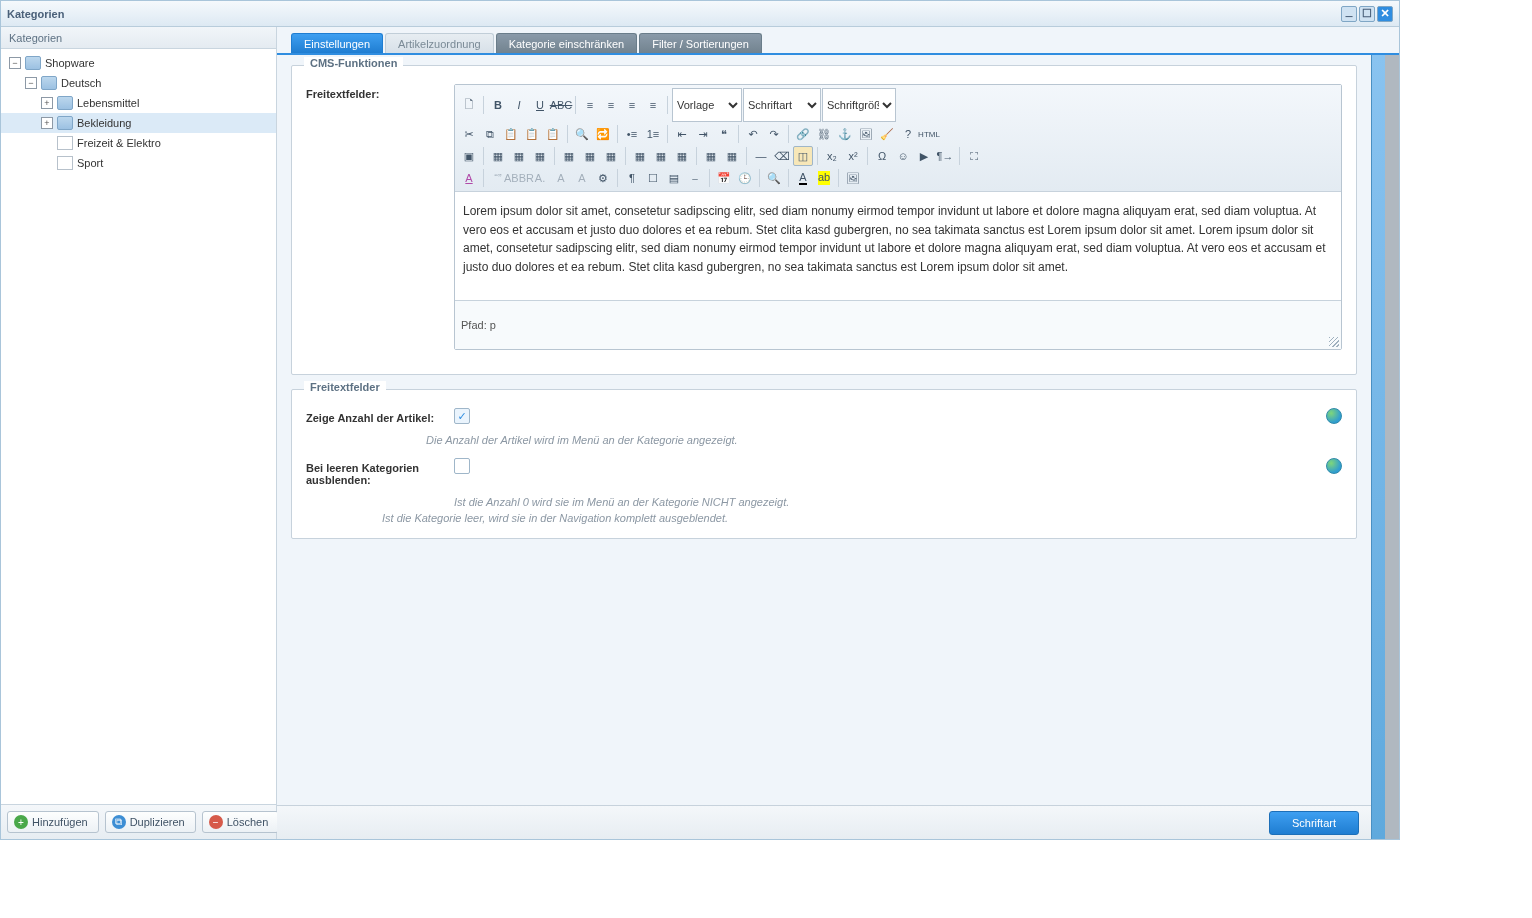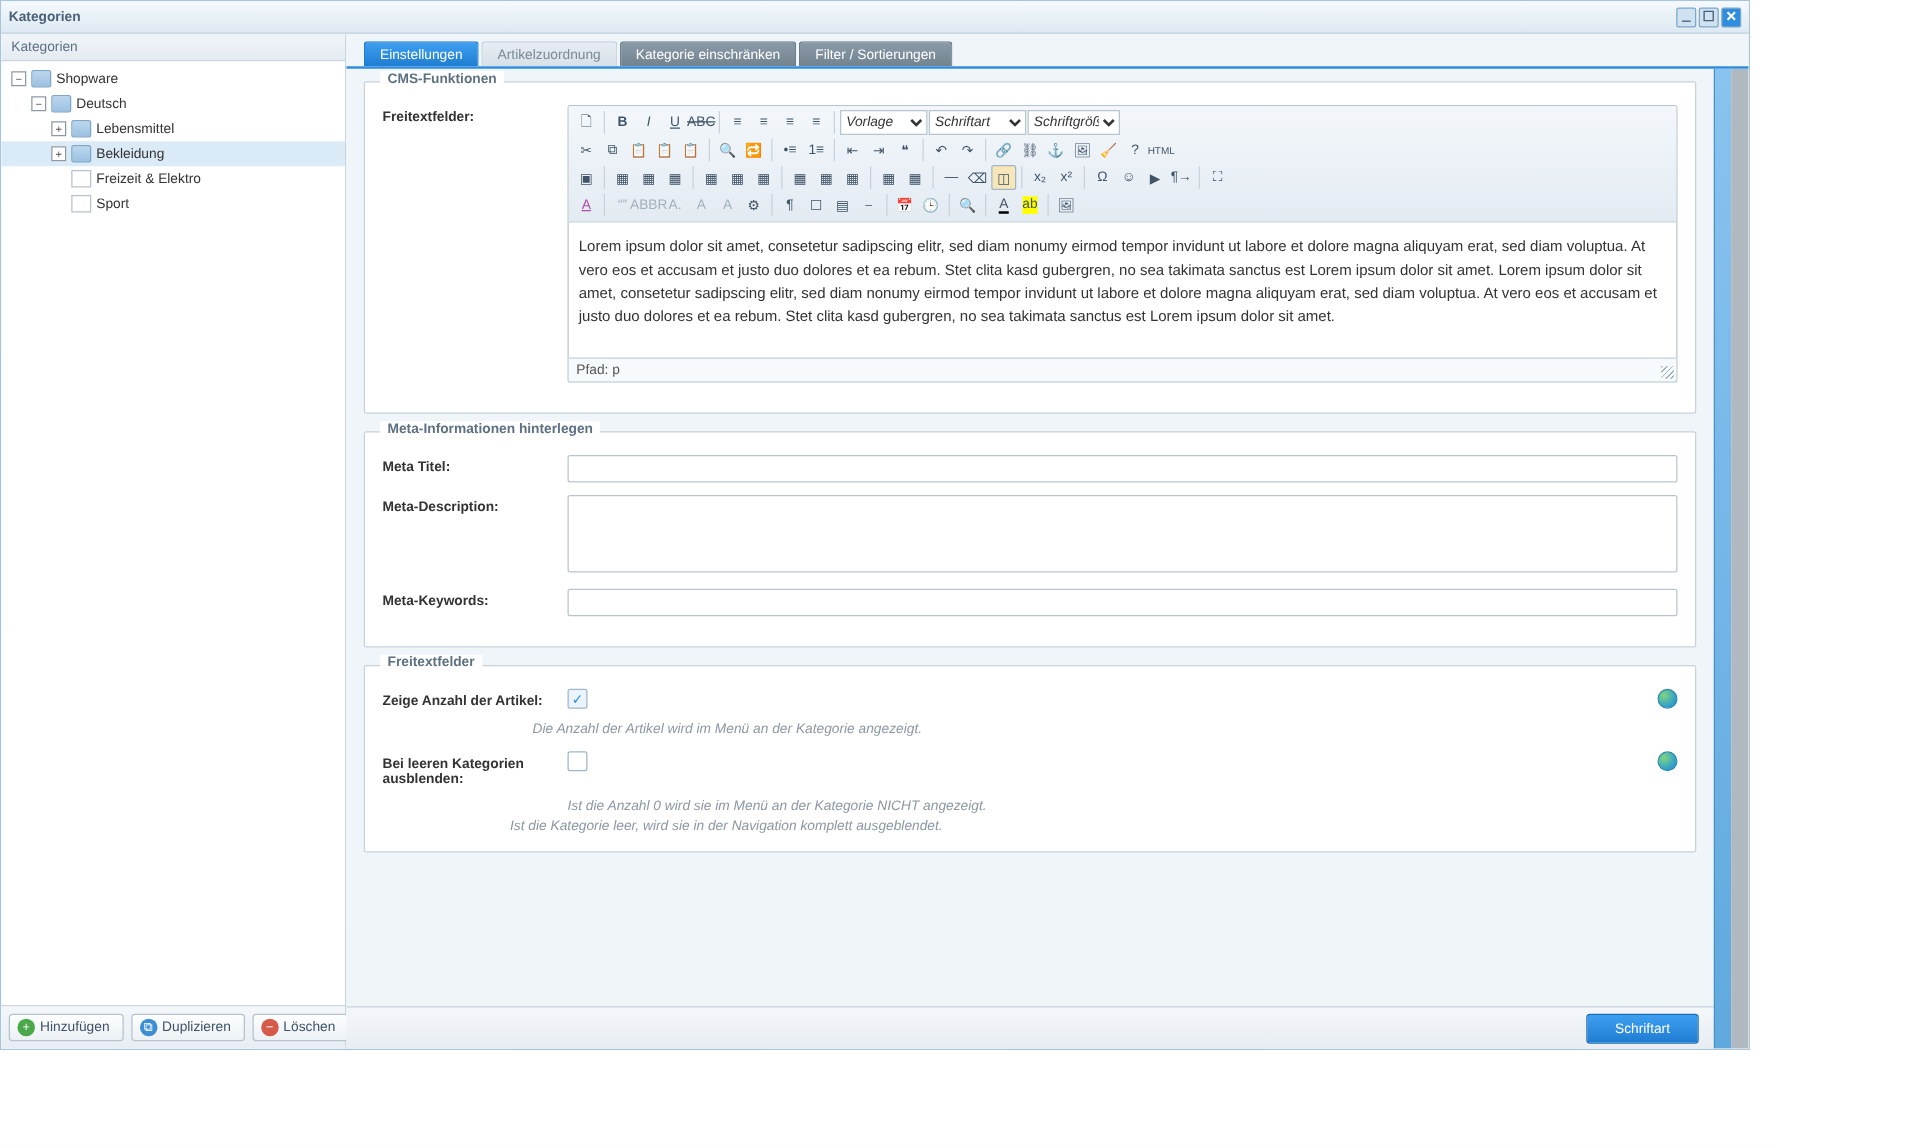--- a/index.html
+++ b/index.html
@@ -43,23 +43,23 @@
 .form-field { flex: 1; }
 .text-input { width: 100%; border: 1px solid #b8c5d1; border-radius: 2px; padding: 4px 6px; font-size: 11px; color: #2f8de0; }
 .text-input.plain { color: #333; }
 textarea.text-input { height: 62px; resize: none; }
 .editor-box { border: 1px solid #b8c5d1; border-radius: 2px; }
 .editor-toolbar { background: linear-gradient(to bottom, #f3f7fb, #e3ebf2); border-bottom: 1px solid #c7d2dc; padding: 2px 4px; }
 .tb-row { display: flex; align-items: center; flex-wrap: wrap; gap: 1px; padding: 1px 0; }
 .tb-sep { width: 1px; height: 18px; background: #c7d2dc; margin: 0 3px; }
 .tb-btn { width: 20px; height: 20px; border: 1px solid transparent; display: inline-flex; align-items: center; justify-content: center; font-size: 11px; cursor: pointer; color: #415467; border-radius: 2px; }
 .tb-btn.toggled { border-color: #9fb6c9; background: #f7e7b8; }
-.tb-select { height: 20px; border: 1px solid #b8c5d1; font-size: 11px; background: #fff; color: #333; font-style: italic; }
+.tb-select { height: 34px; border: 1px solid #b8c5d1; font-size: 11px; background: #fff; color: #333; }
 .editor-content { min-height: 108px; padding: 10px 8px; font-size: 12px; color: #333; line-height: 1.55; }
-.editor-path { border-top: 1px solid #c7d2dc; padding: 3px 6px; font-size: 11px; color: #555; background: #f7fafc; position: relative; }
+.editor-path { border-top: 1px solid #c7d2dc; padding: 18px 6px; font-size: 11px; color: #555; background: #f7fafc; position: relative; }
 .rsz { position: absolute; right: 2px; bottom: 2px; width: 10px; height: 10px; background: repeating-linear-gradient(135deg, #9fb0bf 0 1px, transparent 1px 3px); }
 .checkbox { width: 16px; height: 16px; border: 1px solid #9fb6c9; border-radius: 2px; background: #fff; display: inline-flex; align-items: center; justify-content: center; cursor: pointer; font-size: 11px; color: #2f8de0; }
 .checkbox.checked { background: #eaf4fd; }
 .hint { color: #8b97a3; font-style: italic; margin-top: 4px; font-size: 11px; }
 .globe { width: 16px; height: 16px; border-radius: 8px; background: radial-gradient(circle at 30% 30%, #7fd67a, #2f9dd1 70%); border: 1px solid #2f8aa9; }
 .right-gutter { width: 14px; background: linear-gradient(to bottom, #89c3f0, #5fa9dd); border-left: 1px solid #4a90c3; }
 .dark-gutter { width: 14px; background: #b0b8c0; }
 .maincols { display: flex; flex: 1; overflow: hidden; }
 .maincol-left { flex: 1; display: flex; flex-direction: column; overflow: hidden; }
 .footerbar { height: 34px; border-top: 1px solid #c7d2dc; background: linear-gradient(to bottom, #f4f7fa, #e7edf2); display: flex; align-items: center; justify-content: flex-end; padding: 0 12px; }
@@ -278,37 +278,20 @@
                       <div class="editor-path">
                         <span>Pfad: p</span>
                         <span class="rsz"></span>
                       </div>
                     </div>
                   </div>
                 </div>
               </div>
             </div>
 
-            <div class="fieldset">
-              <span class="fieldset-legend">Meta-Informationen hinterlegen</span>
-              <div class="fieldset-body">
-                <div class="form-row">
-                  <div class="form-label">Meta Titel:</div>
-                  <div class="form-field"><input class="text-input plain" value="" style=""></div>
-                </div>
-                <div class="form-row">
-                  <div class="form-label">Meta-Description:</div>
-                  <div class="form-field"><textarea class="text-input plain" style=""></textarea></div>
-                </div>
-                <div class="form-row">
-                  <div class="form-label">Meta-Keywords:</div>
-                  <div class="form-field"><input class="text-input plain" value="" style=""></div>
-                </div>
-              </div>
-            </div>
 
             <div class="fieldset">
               <span class="fieldset-legend">Freitextfelder</span>
               <div class="fieldset-body">
                 <div class="form-row">
                   <div class="form-label" style="width:148px">Zeige Anzahl der Artikel:</div>
                   <div class="form-field" style="display:flex;align-items:flex-start;gap:8px">
                     <span class="checkbox checked">✓</span>
                     <span style="flex:1"></span>
                     <span class="globe"></span>
@@ -319,21 +302,21 @@
                 <div class="form-row" style="margin-top:12px">
                   <div class="form-label" style="width:148px">Bei leeren Kategorien ausblenden:</div>
                   <div class="form-field" style="display:flex;align-items:flex-start;gap:8px">
                     <span class="checkbox"></span>
                     <span style="flex:1"></span>
                     <span class="globe"></span>
                   </div>
                 </div>
                 <div class="hint" style="margin-left:148px">Ist die Anzahl 0 wird sie im Menü an der Kategorie NICHT angezeigt.</div>
 
-                <div class="hint" style="margin-left:102px">Ist die Kategorie leer, wird sie in der Navigation komplett ausgeblendet.</div>
+                <div class="hint" style="margin-left:76px">Ist die Kategorie leer, wird sie in der Navigation komplett ausgeblendet.</div>
               </div>
             </div>
 
           </div>
           <div class="footerbar">
             <button class="primary-btn">Schriftart</button>
           </div>
         </div>
         <div class="right-gutter"></div>
         <div class="dark-gutter"></div>

